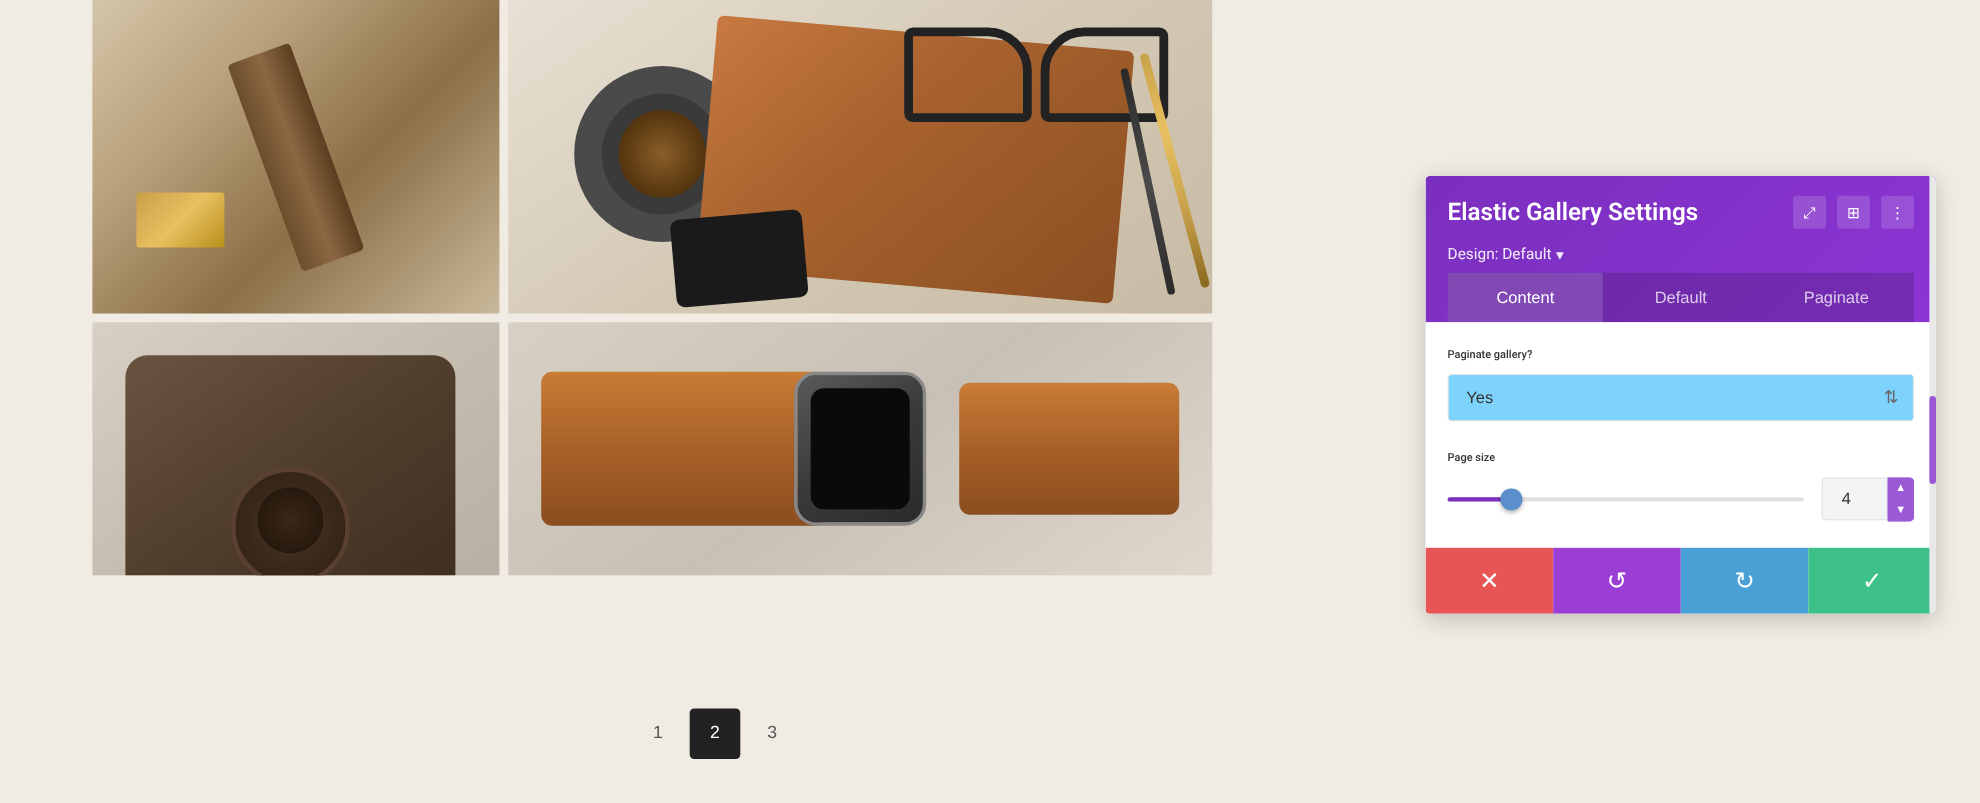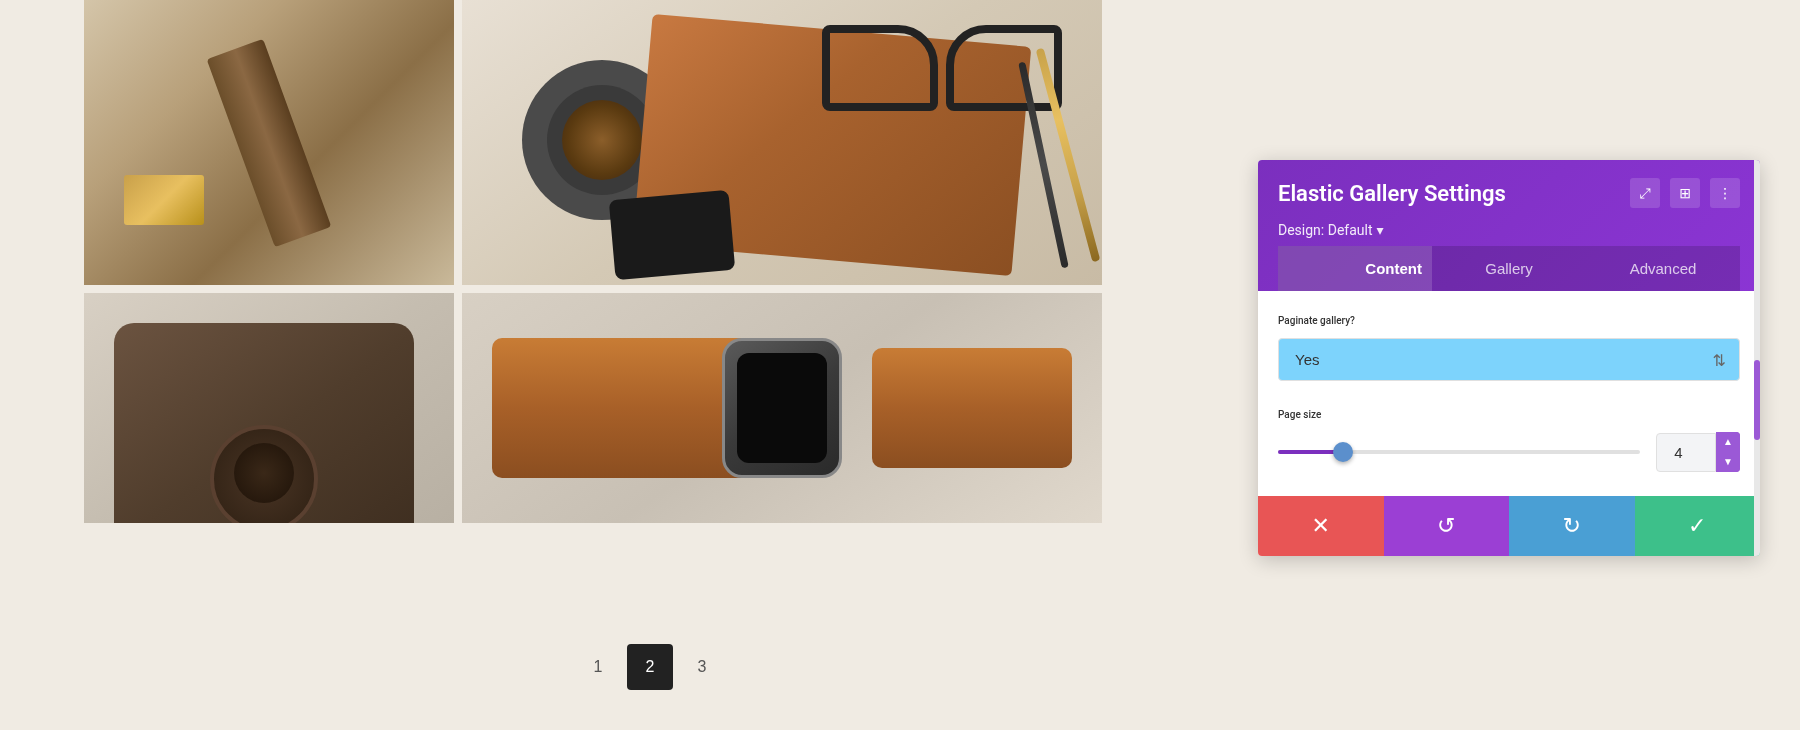--- a/index.html
+++ b/index.html
@@ -289,21 +289,21 @@
     .page-btn.active {
       background: #222;
       color: #fff;
     }
 
     
     .settings-panel {
       position: absolute;
       right: 40px;
       top: 160px;
-      width: 502px;
+      width: 464px;
       background: #fff;
       border-radius: 4px;
       box-shadow: 0 4px 20px rgba(0,0,0,0.2);
       overflow: hidden;
     }
 
     .panel-header {
       background: linear-gradient(135deg, #7b2fbe 0%, #8b35d4 100%);
       padding: 18px 20px 0 20px;
     }
@@ -365,22 +365,21 @@
       font-weight: 500;
       text-align: center;
       cursor: pointer;
       border: none;
       background: transparent;
     }
 
     .panel-tab.active {
       color: #fff;
       background: rgba(255,255,255,0.15);
-      font-weight: 700;
-      text-align: right;
+      font-weight: 400;
     }
 
     .panel-body {
       padding: 24px 20px;
       background: #fff;
     }
 
     .field-label {
       font-size: 10px;
       color: #333;
@@ -582,22 +581,22 @@
           <span>⋮</span>
         </button>
       </div>
     </div>
     <div class="panel-preset">
       <span>Design: Default</span>
       <span>▾</span>
     </div>
     <div class="panel-tabs">
       <button class="panel-tab active">Content</button>
-      <button class="panel-tab">Gallery</button>
-      <button class="panel-tab">Advanced</button>
+      <button class="panel-tab">Default</button>
+      <button class="panel-tab">Paginate</button>
     </div>
   </div>
 
   <div class="panel-body">
 
     <div class="field-label">Paginate gallery?</div>
     <div class="select-wrapper">
       <select class="field-select">
         <option value="yes" selected="">Yes</option>
         <option value="no">No</option>

